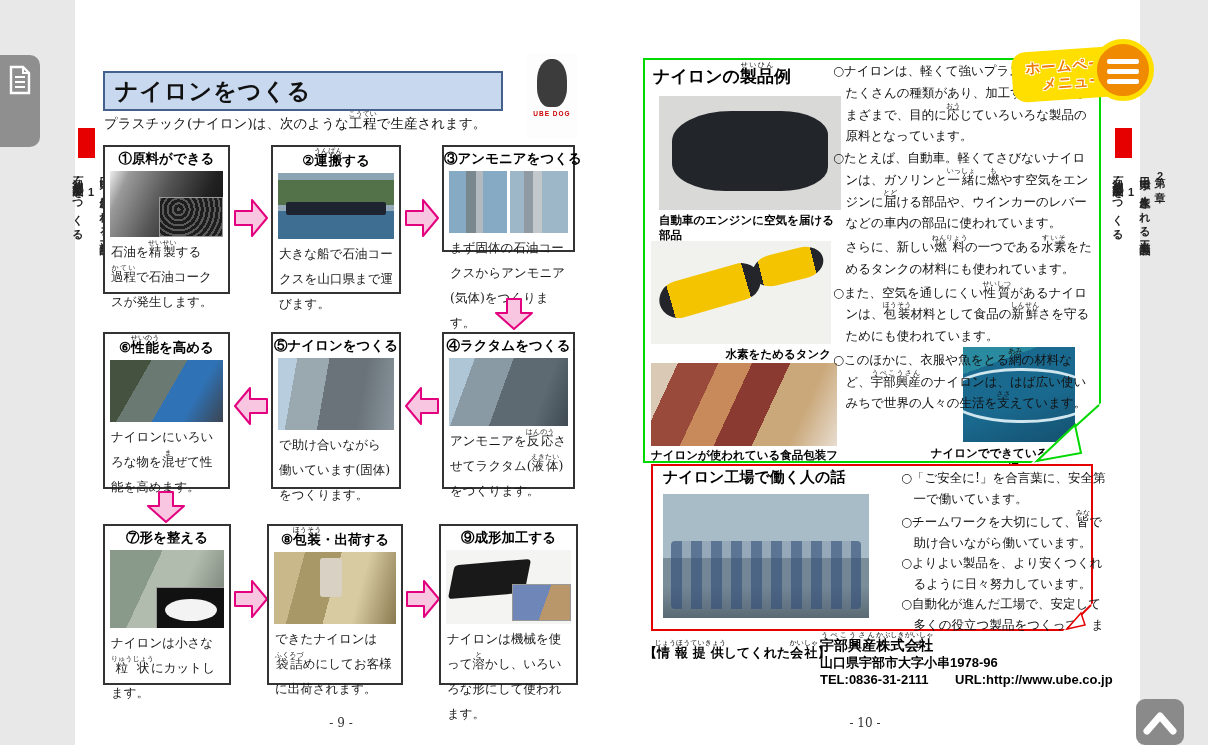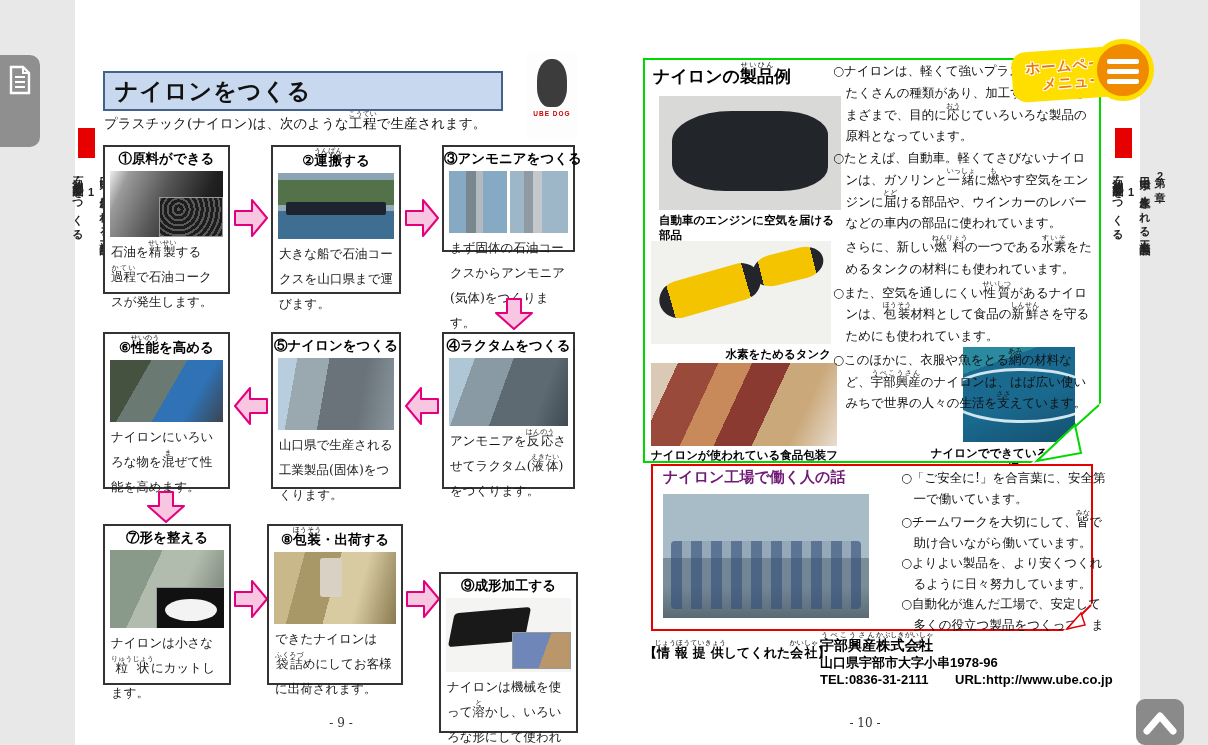--- a/index.html
+++ b/index.html
@@ -75,21 +75,21 @@
   .ph-tanks .tk2{left:56%;top:10%;width:40%;height:30%;transform:rotate(-14deg);}
   .ph-food{background:linear-gradient(115deg,#d9c9b5 0 12%,#9a4a3a 12% 30%,#c88a5a 30% 45%,#8a3a30 45% 62%,#caa87a 62% 78%,#e8ddd0 100%);}
   .ph-net{background:linear-gradient(160deg,#2a8aa0 0 20%,#1a6a90 20% 55%,#14506e 100%);}
   .ph-net .cord{position:absolute;left:-15%;top:22%;width:130%;height:52%;border:3px solid #cfe6ee;border-radius:50%;}
   .bullets{position:absolute;left:833px;top:60px;width:264px;}
   .bul{font-family:"DejaVu Serif",serif;font-size:12.5px;line-height:1.74;color:#111;margin:0;padding-left:1em;text-indent:-1em;}
   .bul.cont{text-indent:0;}
 
   
   .r-box{position:absolute;left:651px;top:464px;width:442px;height:167px;border:2px solid #e60000;box-sizing:border-box;background:#fff;}
-  .r-title{position:absolute;left:663px;top:468px;font-size:15px;font-weight:bold;color:#701a75;}
+  .r-title{position:absolute;left:663px;top:468px;font-size:15px;font-weight:bold;color:#000000;}
   .ph-workers{position:absolute;left:663px;top:494px;width:206px;height:124px;background:linear-gradient(#a8bcc8 0 52%,#7a8e9a 52% 74%,#5a6a74 100%);overflow:hidden;}
   .ph-workers .crew{position:absolute;left:4%;top:38%;width:92%;height:55%;background:repeating-linear-gradient(90deg,rgba(52,78,120,.65) 0 11px,rgba(90,110,140,.25) 11px 20px);border-radius:4px;}
   .w-bullets{position:absolute;left:901px;top:468px;width:212px;}
   .w-bullets .bul{font-size:12.5px;line-height:1.64;}
 
   
   .prov-label{position:absolute;left:644px;top:639px;font-size:13px;font-weight:bold;color:#000;}
   .prov-company{position:absolute;left:820px;top:631px;font-size:14px;font-weight:bold;color:#000;}
   .prov-address{position:absolute;left:820px;top:654px;font-size:13px;font-weight:bold;color:#000;}
   .prov-tel{position:absolute;left:820px;top:672px;font-size:13px;font-weight:bold;color:#000;}
@@ -203,21 +203,21 @@
     <div class="step-cap">アンモニアを<ruby>反応<rt>はんのう</rt></ruby>させてラクタム(<ruby>液体<rt>えきたい</rt></ruby>)をつくります。</div>
   </div>
   <div class="arw" style="left:404px;top:384px;">
     <svg width="36" height="44">
         <polygon points="34,15 17,15 17,4 2,22 17,40 17,29 34,29" fill="#f9c6e2" stroke="#e3007f" stroke-width="2" stroke-linejoin="round"></polygon>
       </svg>
   </div>
   <div class="step" style="left:271px;top:332px;width:130px;height:157px;">
     <div class="step-t"><span>⑤</span><span>ナイロンをつくる</span></div>
     <div class="photo ph-plant5" style="height:72px;"></div>
-    <div class="step-cap">山口県で生産される工業製品(固体)をつくります。</div>
+    <div class="step-cap">で助け合いながら働いています(固体)をつくります。</div>
   </div>
   <div class="arw" style="left:233px;top:384px;">
     <svg width="36" height="44">
         <polygon points="34,15 17,15 17,4 2,22 17,40 17,29 34,29" fill="#f9c6e2" stroke="#e3007f" stroke-width="2" stroke-linejoin="round"></polygon>
       </svg>
   </div>
   <div class="step" style="left:103px;top:332px;width:127px;height:157px;">
     <div class="step-t"><span>⑥</span><span><ruby>性能<rt>せいのう</rt></ruby>を高める</span></div>
     <div class="photo ph-machine6" style="height:62px;"></div>
     <div class="step-cap">ナイロンにいろいろな物を<ruby>混<rt>ま</rt></ruby>ぜて性能を高めます。</div>
@@ -247,21 +247,21 @@
     <div class="photo ph-warehouse" style="height:72px;">
         <div class="robot"></div>
       </div>
     <div class="step-cap">できたナイロンは<ruby>袋詰<rt>ふくろづ</rt></ruby>めにしてお客様に出荷されます。</div>
   </div>
   <div class="arw" style="left:405px;top:577px;">
     <svg width="36" height="44">
         <polygon points="2,15 19,15 19,4 34,22 19,40 19,29 2,29" fill="#f9c6e2" stroke="#e3007f" stroke-width="2" stroke-linejoin="round"></polygon>
       </svg>
   </div>
-  <div class="step" style="left:439px;top:524px;width:139px;height:161px;margin-top:48px;">
+  <div class="step" style="left:439px;top:524px;width:139px;height:161px;">
     <div class="step-t"><span>⑨</span><span>成形加工する</span></div>
     <div class="photo ph-mold" style="height:74px;">
         <div class="tray"></div>
         <div class="inset"></div>
       </div>
     <div class="step-cap">ナイロンは機械を使って<ruby>溶<rt>と</rt></ruby>かし、いろいろな形にして使われます。</div>
   </div>
 
   <div class="pnum" style="left:296px;top:716px;">- 9 -</div>
 

